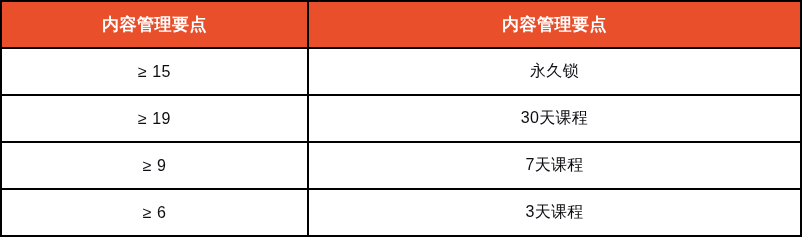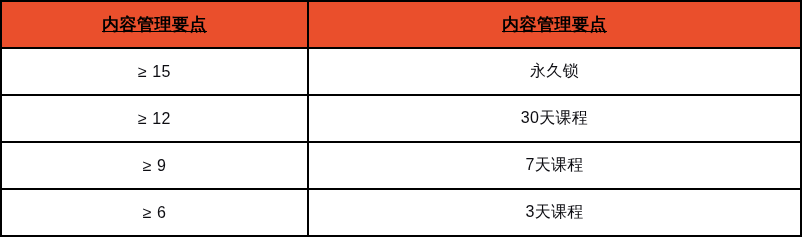--- a/index.html
+++ b/index.html
@@ -50,26 +50,25 @@
   table.data-table th:last-child,
   table.data-table td:last-child {
     border-right: none;
   }
   table.data-table tr:last-child td {
     border-bottom: none;
   }
 
   thead th {
     background: #EA4F2C;
-    color: #000000;
+    color: #ffffff;
     font-weight: bold;
     font-size: 17px;
     letter-spacing: 0.5px;
     height: 45px;
-    text-decoration: underline;
   }
 
   tbody td {
     background: #ffffff;
     color: #0d0d12;
     font-weight: normal;
     font-size: 16px;
     height: 45px;
   }
 
@@ -95,21 +94,21 @@
         <th>内容管理要点</th>
         <th>内容管理要点</th>
       </tr>
     </thead>
     <tbody>
       <tr>
         <td class="cell-threshold">≥ 15</td>
         <td class="cell-lock">永久锁</td>
       </tr>
       <tr>
-        <td class="cell-threshold">≥ 12</td>
+        <td class="cell-threshold">≥ 19</td>
         <td class="cell-lock">30天课程</td>
       </tr>
       <tr>
         <td class="cell-threshold">≥ 9</td>
         <td class="cell-lock">7天课程</td>
       </tr>
       <tr>
         <td class="cell-threshold">≥ 6</td>
         <td class="cell-lock">3天课程</td>
       </tr>

